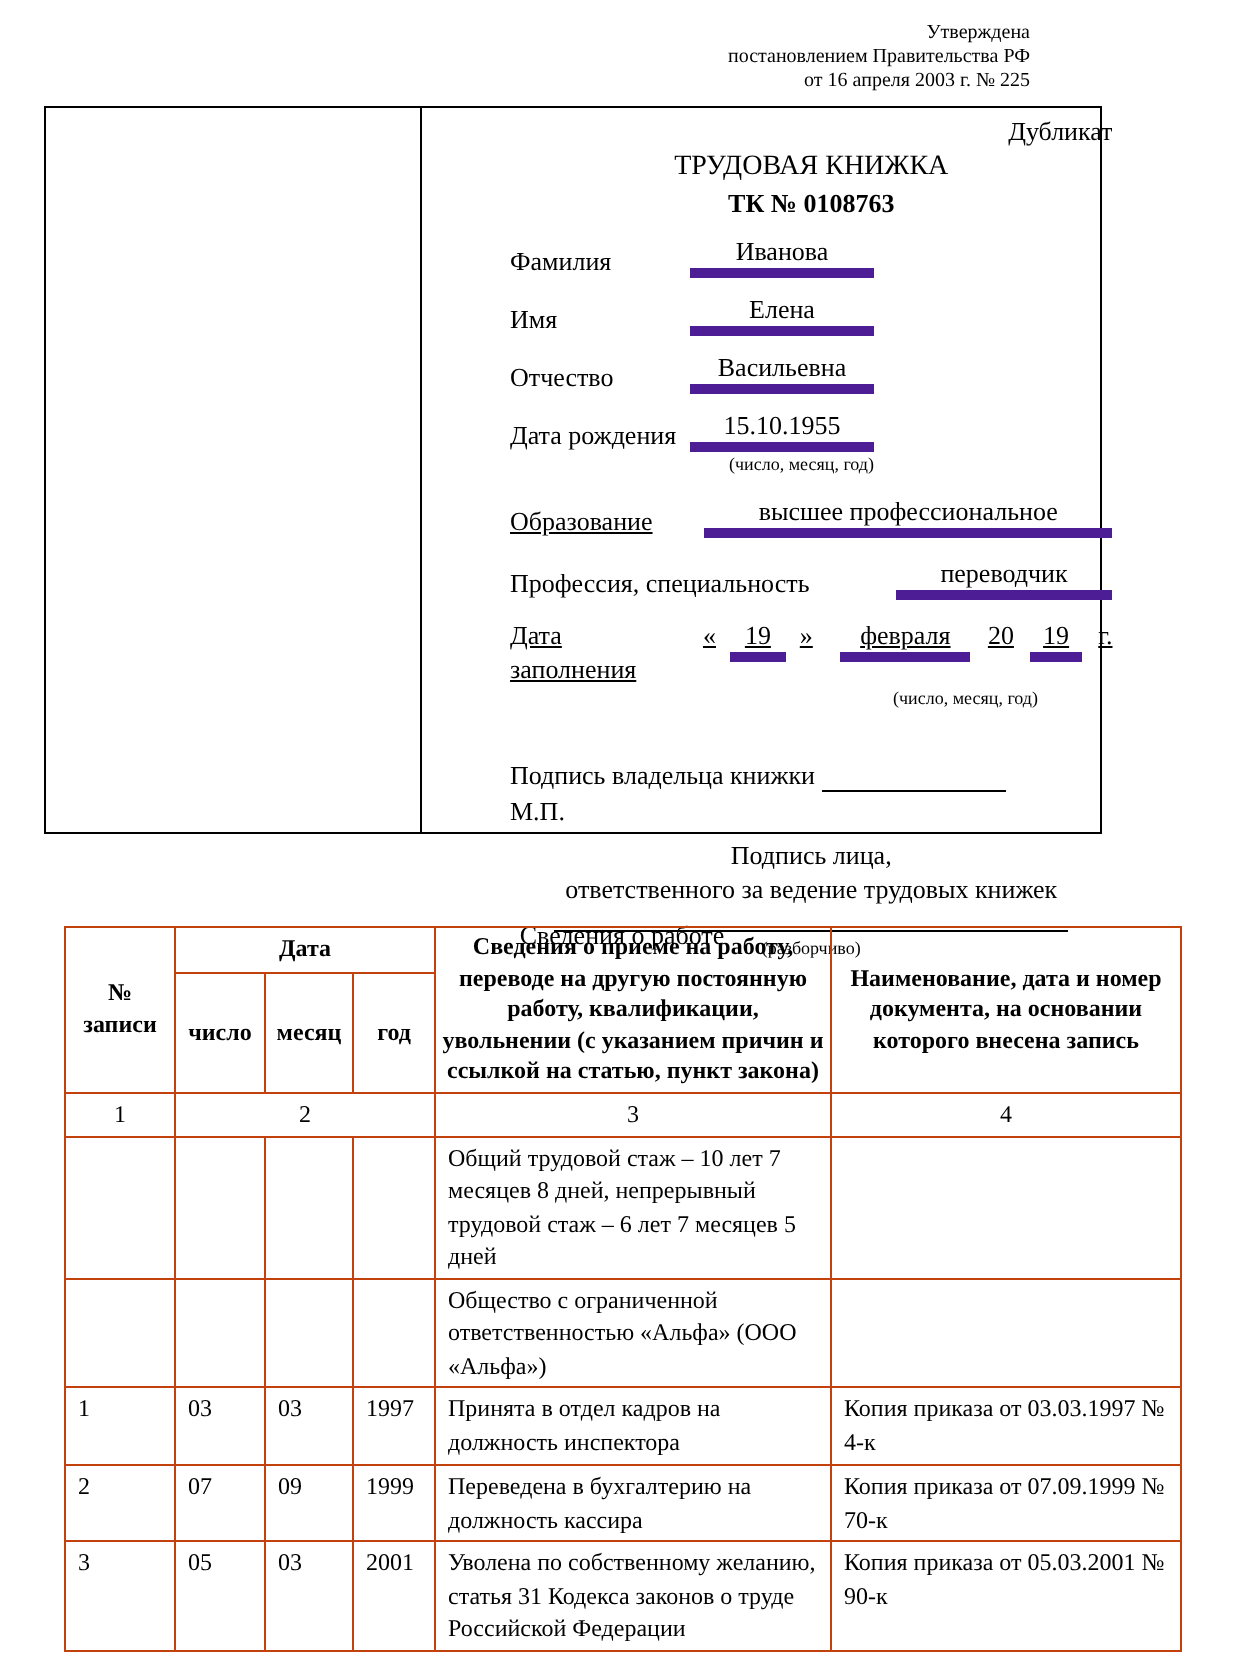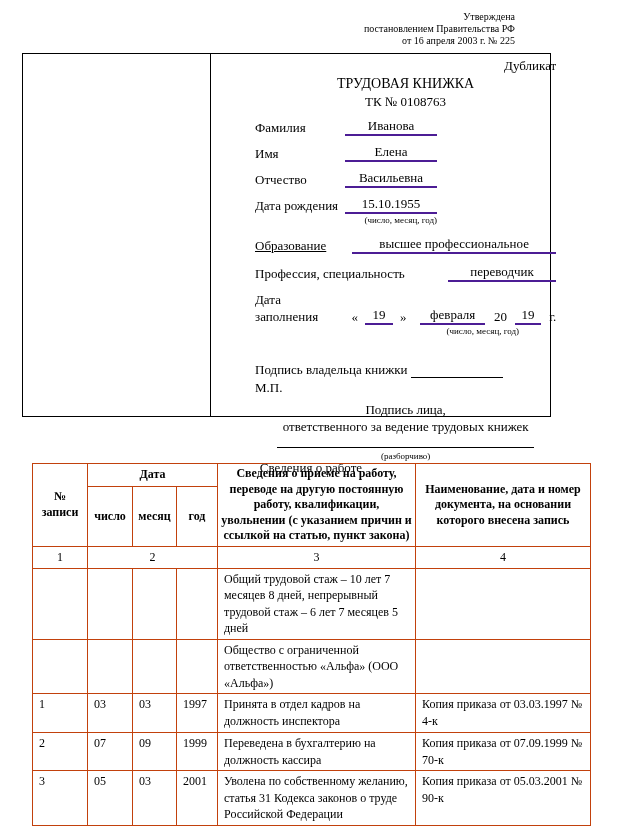--- a/index.html
+++ b/index.html
@@ -27,39 +27,39 @@
     display: flex;
     gap: 36px;
   }
   .photo-cell { width: 188px; border-right: 1px solid #000; flex: none; }
   .book-content {
     flex: 1; padding: 3px 5px 0 8px;
     font-size: 13px; line-height: 17px;
   }
   .duplicate { text-align: right; font-size: 13px; }
   .book-title { text-align: center; font-size: 14px; margin-top: 1px; }
-  .book-number { text-align: center; font-size: 13px; margin-top: 1px; }
+  .book-number { text-align: center; font-size: 13px; margin-top: 1px; font-weight: bold; }
 
   .form-row { display: flex; align-items: flex-end; margin-top: 7px; }
   .fr-label { flex: none; }
   .lbl-88 { width: 90px; }
   .lbl-95 { width: 97px; text-decoration: underline; }
   .uline {
-    border-bottom: 2px solid #4c1d95;
+    border-bottom: 5px solid #4c1d95;
     text-align: center;
   }
   .val-90 { width: 92px; flex: none; }
   .val-flex { flex: 1; }
   .prof-gap { margin-left: 43px; }
   .hint-row { display: flex; margin-top: 1px; }
   .hint-spacer { width: 90px; flex: none; }
   .hint {
     font-size: 9px; line-height: 11px; text-align: right; width: 92px; flex: none; font-family: Liberation Serif, serif;
   }
-  .filldate-row { display: flex; align-items: flex-end; margin-top: 9px; }
+  .filldate-row { display: flex; align-items: flex-start; margin-top: 9px; text-decoration: underline; }
   .fd-label { margin-right: 9px; }
   .fd-q { margin: 0 7px; }
   .fd-day { width: 32px; }
   .fd-month { width: 74px; margin-left: 7px; }
   .fd-century { margin-left: 9px; }
   .fd-year { width: 30px; margin-left: 8px; }
   .fd-suffix { margin-left: 8px; }
   .fd-hint { margin-left: 172px; width: 92px; }
 
   .owner-sig-row { display: flex; align-items: flex-end; margin-top: 24px; }

